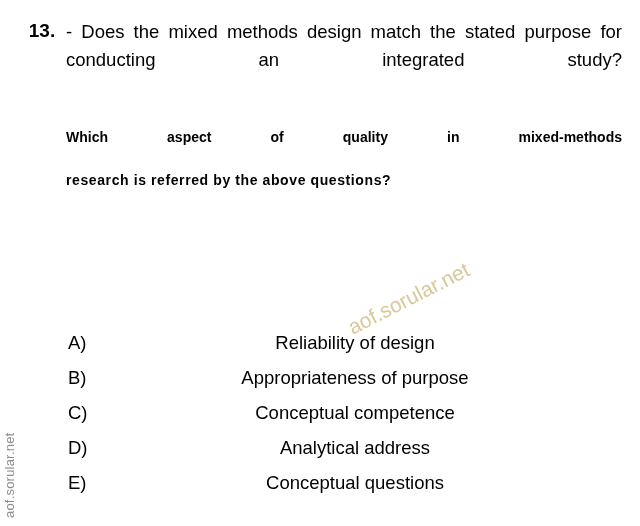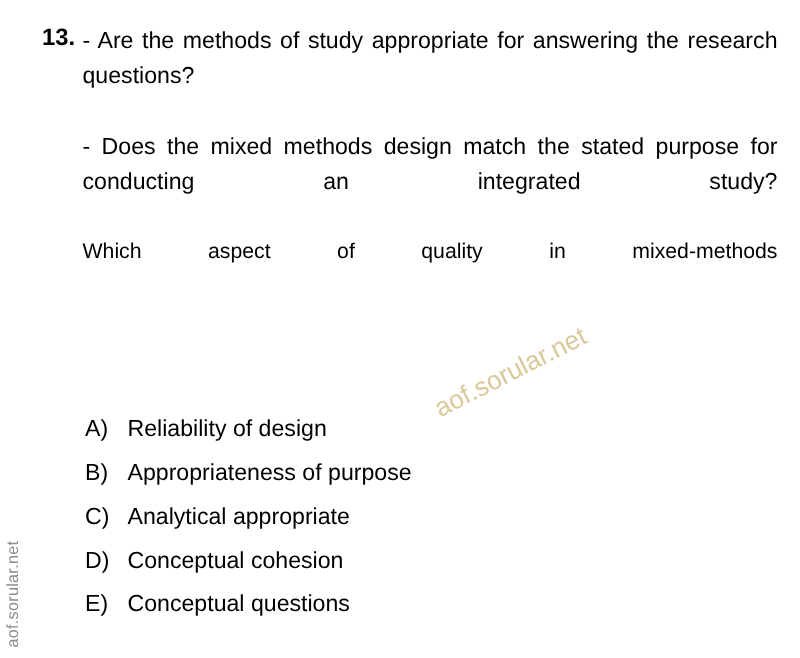--- a/index.html
+++ b/index.html
@@ -60,21 +60,21 @@
     width: 598px;
   }
 
   .q-number {
     position: absolute;
     left: 0px;
     top: 2px;
     width: 36px;
     font-size: 19px;
     font-weight: bold;
-    text-align: right;
+    text-align: center;
   }
 
   .stem {
     margin-left: 42px;
     width: 556px;
   }
 
   .stem p {
     margin: 0;
     font-size: 18.5px;
@@ -86,22 +86,23 @@
 
   .stem p.last-line-block::after {
     content: "";
     display: inline-block;
     width: 100%;
   }
 
   .prompt {
     margin-left: 42px;
     width: 556px;
-    font-size: 17px;
-    font-weight: normal;
+    margin-top: 24px;
+    font-size: 14px;
+    font-weight: bold;
     line-height: 1.55;
     text-align: justify;
   }
   .prompt .line1 {
     display: block;
     text-align: justify;
   }
   .prompt .line1::after {
     content: "";
     display: inline-block;
@@ -127,60 +128,61 @@
     line-height: 1.4;
   }
 
   .option-letter {
     width: 34px;
     flex: 0 0 34px;
   }
 
   .option-text {
     flex: 1 1 auto;
+    text-align: center;
   }
 </style>
 </head>
 <body>
 
 <div class="page">
 
   <div class="side-watermark">aof.sorular.net</div>
 
   <div class="q-block">
     <div class="q-number">13.</div>
 
     <div class="stem">
-      <p class="last-line-block">- Are the methods of study appropriate for answering the research questions?</p>
       <p class="last-line-block">- Does the mixed methods design match the stated purpose for conducting an integrated study?</p>
     </div>
 
     <div class="prompt">
       <span class="line1">Which aspect of quality in mixed-methods</span>
+      <span class="line2">research is referred by the above questions?</span>
     </div>
   </div>
 
   <div class="diag-watermark">aof.sorular.net</div>
 
   <div class="options">
     <div class="option-row">
       <span class="option-letter">A)</span>
       <span class="option-text">Reliability of design</span>
     </div>
     <div class="option-row">
       <span class="option-letter">B)</span>
       <span class="option-text">Appropriateness of purpose</span>
     </div>
     <div class="option-row">
       <span class="option-letter">C)</span>
-      <span class="option-text">Analytical appropriate</span>
+      <span class="option-text">Conceptual competence</span>
     </div>
     <div class="option-row">
       <span class="option-letter">D)</span>
-      <span class="option-text">Conceptual cohesion</span>
+      <span class="option-text">Analytical address</span>
     </div>
     <div class="option-row">
       <span class="option-letter">E)</span>
       <span class="option-text">Conceptual questions</span>
     </div>
   </div>
 
 </div>
 
 </body></html>

